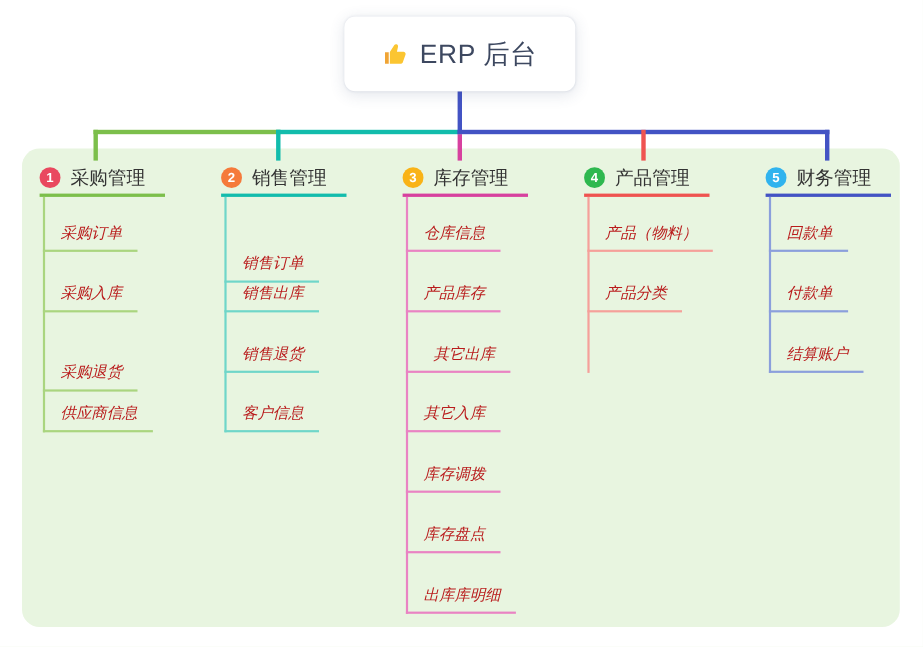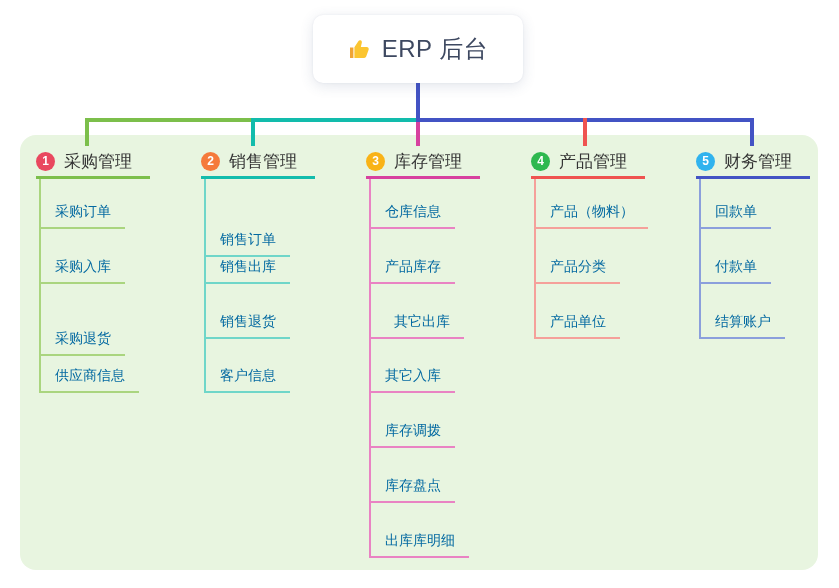--- a/index.html
+++ b/index.html
@@ -30,23 +30,24 @@
   .badge{
     width:19px;height:19px;border-radius:50%;flex:0 0 19px;
     color:#fff;font-size:12px;font-weight:bold;
     display:flex;align-items:center;justify-content:center;
   }
   .branch-title{font-size:17px;color:#333333;white-space:nowrap;}
   .header-underline{position:absolute;left:0;top:28px;width:114px;height:3px;}
   .vline{position:absolute;left:3px;top:31px;width:2px;}
   .sub-item{
     position:absolute;left:3px;
-    font-size:14px;line-height:20px;color:#0369a1;
+    font-size:14px;line-height:20px;color:#b91c1c;
     padding:0 14px 6px 16px;border-bottom:2px solid;
     white-space:nowrap;
+    font-style:italic;
   }
 </style>
 </head>
 <body>
 
 <div id="canvas">
 
   <div class="panel"></div>
 
   <div id="connectors">
@@ -116,21 +117,20 @@
 
   <div class="branch" style="left: 531px;">
     <div class="branch-header">
       <span class="badge" style="background: rgb(46, 184, 79);">4</span>
       <span class="branch-title">产品管理</span>
     </div>
     <div class="header-underline" style="background: rgb(239, 83, 80);"></div>
     <div class="vline" style="background: rgb(245, 160, 154); height: 159.6px;"></div>
   <div class="sub-item" style="top: 53px; border-color: rgb(245, 160, 154);">产品（物料）</div>
         <div class="sub-item" style="top: 107.8px; border-color: rgb(245, 160, 154);">产品分类</div>
-        <div class="sub-item" style="top: 162.6px; border-color: rgb(245, 160, 154);">产品单位</div>
       </div>
 
   <div class="branch" style="left: 696px;">
     <div class="branch-header">
       <span class="badge" style="background: rgb(48, 179, 238);">5</span>
       <span class="branch-title">财务管理</span>
     </div>
     <div class="header-underline" style="background: rgb(67, 83, 196);"></div>
     <div class="vline" style="background: rgb(139, 159, 220); height: 159.6px;"></div>
   <div class="sub-item" style="top: 53px; border-color: rgb(139, 159, 220);">回款单</div>

